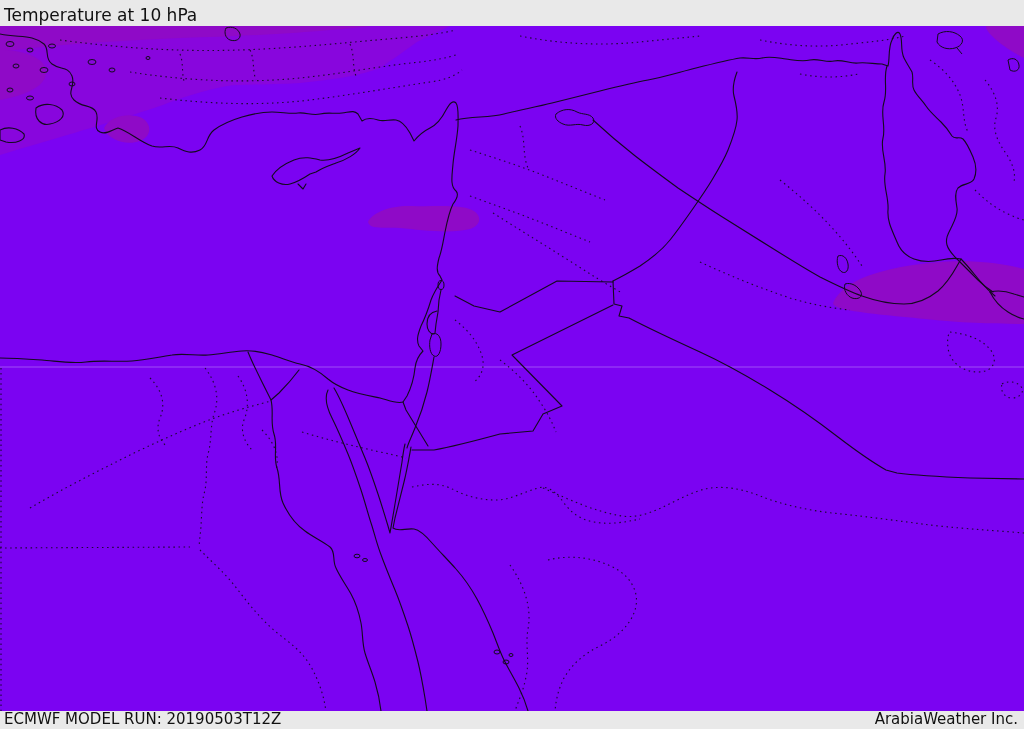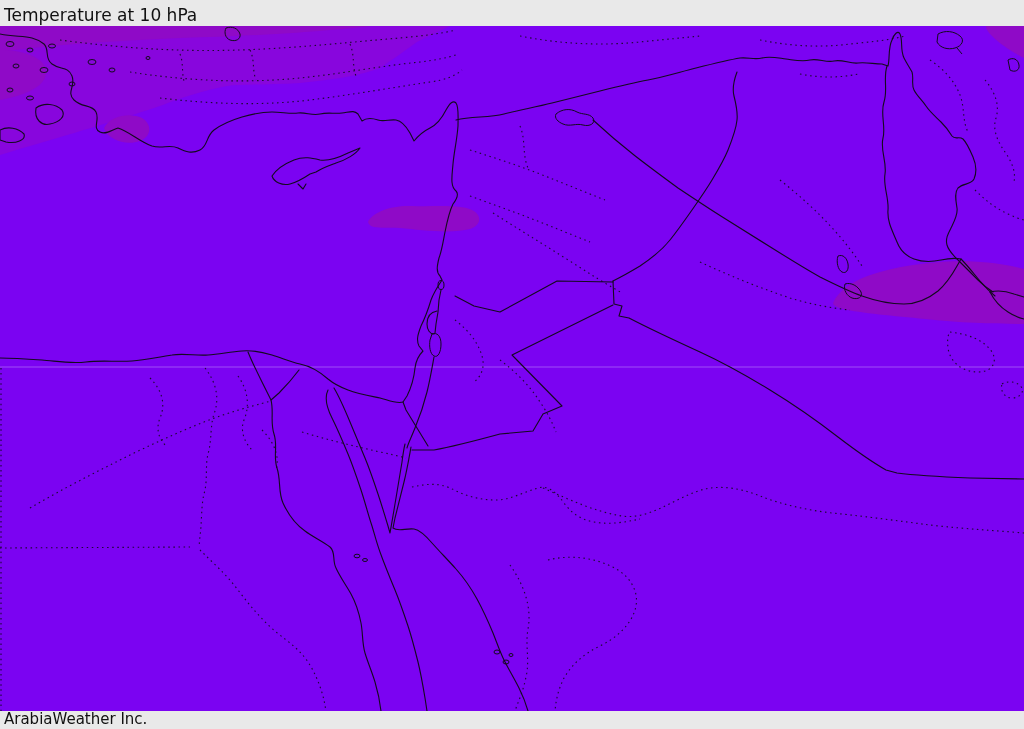--- a/index.html
+++ b/index.html
@@ -185,14 +185,15 @@
       C201,506 202,522 200,536 L199,547"></path>
     <path class="dotted" d="M238,376 C248,390 250,406 244,420 C240,430 244,442 252,450"></path>
     <path class="dotted" d="M262,430 C274,442 280,456 276,470"></path>
     <path class="dotted" d="M200,550 C212,562 226,574 238,590 C250,606 262,620 276,632 C290,643 300,650 308,662
       C316,674 321,688 324,700 L326,711"></path>
   </g>
 </svg>
 </div>
 
 <div class="bar bottom">
+  <span>ECMWF MODEL RUN: 20190503T12Z</span>
   <span>ArabiaWeather Inc.</span>
 </div>
 
 </body></html>

